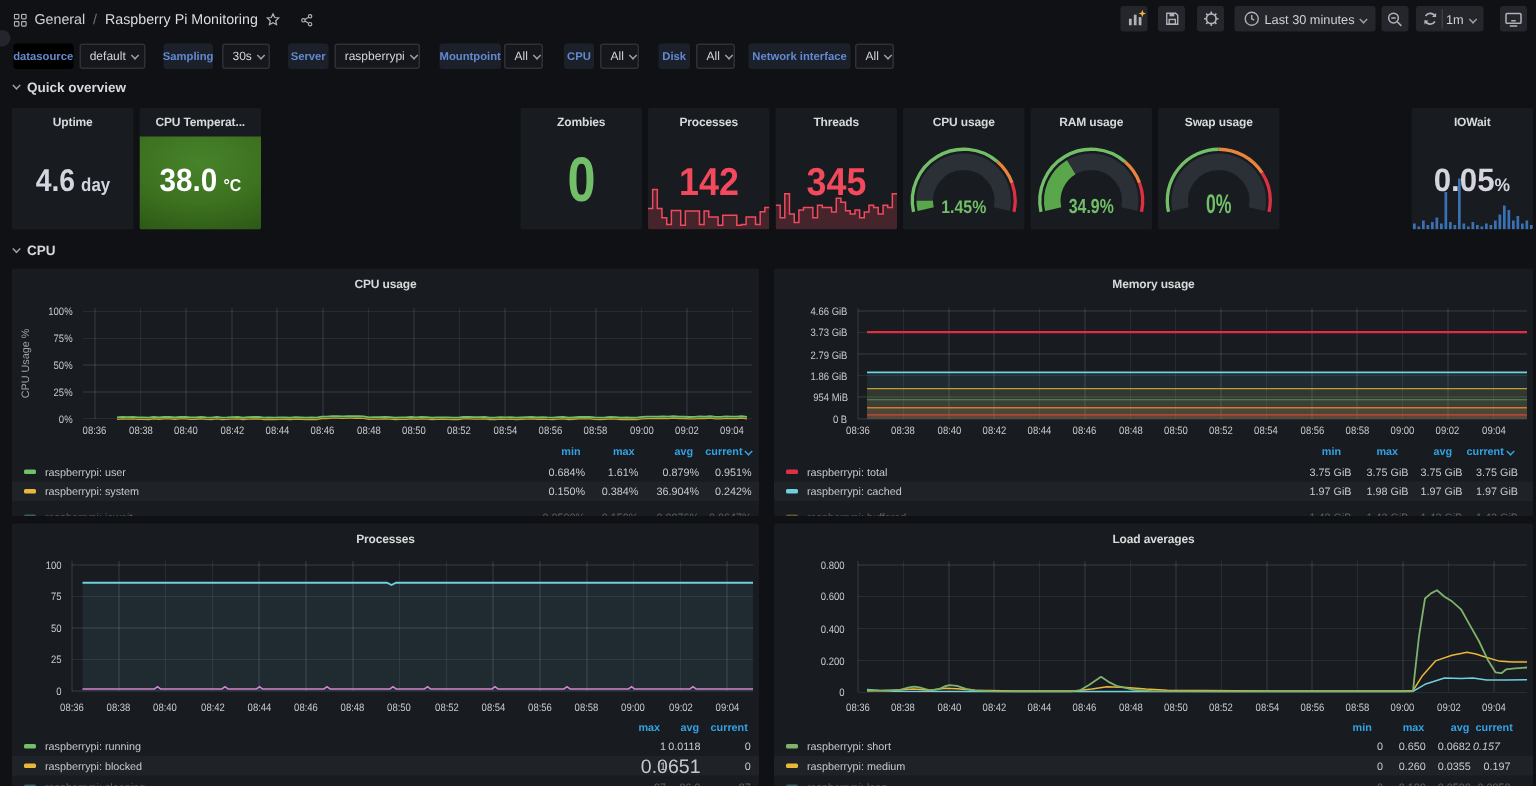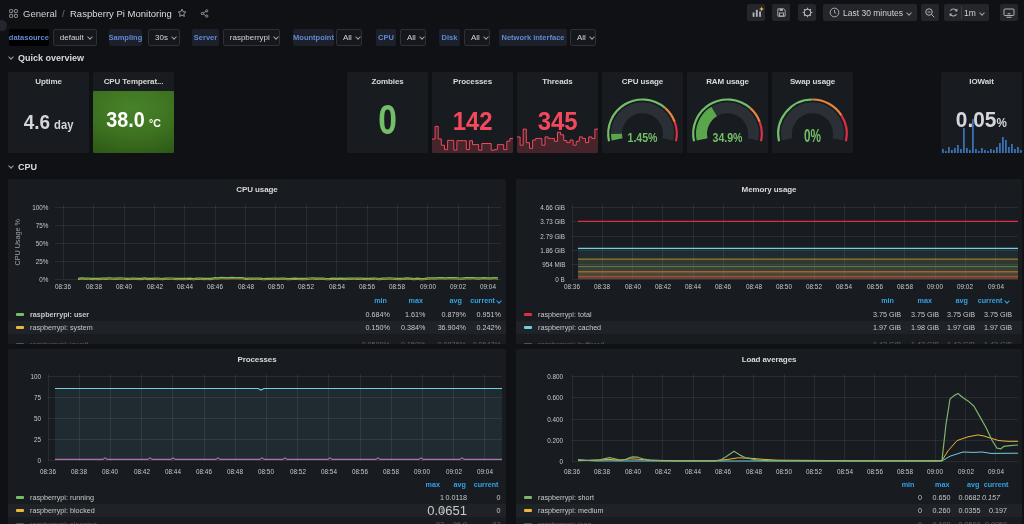--- a/index.html
+++ b/index.html
@@ -243,21 +243,21 @@
       <div style="position:absolute;left:375.4px;top:103.1px;width:28px;text-align:center;font-size:7.2px;color:#c8c9cd;line-height:9px;transform:scaleX(0.88)">08:58</div>
       <div style="position:absolute;left:405.7px;top:103.1px;width:28px;text-align:center;font-size:7.2px;color:#c8c9cd;line-height:9px;transform:scaleX(0.88)">09:00</div>
       <div style="position:absolute;left:436.1px;top:103.1px;width:28px;text-align:center;font-size:7.2px;color:#c8c9cd;line-height:9px;transform:scaleX(0.88)">09:02</div>
       <div style="position:absolute;left:466.4px;top:103.1px;width:28px;text-align:center;font-size:7.2px;color:#c8c9cd;line-height:9px;transform:scaleX(0.88)">09:04</div>
       <div style="position:absolute;left:-14px;top:59px;width:46px;text-align:center;font-size:7.2px;color:#9fa1a8;line-height:9px;transform:rotate(-90deg);white-space:nowrap">CPU Usage %</div>
       <div style="position:absolute;top:117.0px;right:119px;font-size:7.2px;font-weight:bold;color:#33a2e5;line-height:9px">min</div>
       <div style="position:absolute;top:117.0px;right:83px;font-size:7.2px;font-weight:bold;color:#33a2e5;line-height:9px">max</div>
       <div style="position:absolute;top:117.0px;right:44px;font-size:7.2px;font-weight:bold;color:#33a2e5;line-height:9px">avg</div>
       <div style="position:absolute;top:117.0px;right:5px;font-size:7.2px;font-weight:bold;color:#33a2e5;line-height:9px">current<span class="caret" style="border-color:#33a2e5;margin-left:2px;margin-bottom:1px"></span></div>
       <div style="position:absolute;left:7.5px;top:134.0px;width:8px;height:3px;border-radius:1px;background:#73bf69;"></div>
-      <div style="position:absolute;left:22px;top:131.0px;font-size:7.2px;color:#c8c9cd;line-height:9px;font-weight:bold;">raspberrypi: user</div>
+      <div style="position:absolute;left:22px;top:131.0px;font-size:7.2px;color:#c8c9cd;line-height:9px;">raspberrypi: user</div>
       <div style="position:absolute;top:131.0px;right:116px;font-size:7.2px;color:#c8c9cd;line-height:9px;">0.684%</div>
       <div style="position:absolute;top:131.0px;right:80.5px;font-size:7.2px;color:#c8c9cd;line-height:9px;">1.61%</div>
       <div style="position:absolute;top:131.0px;right:40px;font-size:7.2px;color:#c8c9cd;line-height:9px;">0.879%</div>
       <div style="position:absolute;top:131.0px;right:5px;font-size:7.2px;color:#c8c9cd;line-height:9px;">0.951%</div>
       <div style="position:absolute;left:0;right:0;top:142.0px;height:13px;background:rgba(255,255,255,0.032)"></div>
       <div style="position:absolute;left:7.5px;top:147.0px;width:8px;height:3px;border-radius:1px;background:#eab839;"></div>
       <div style="position:absolute;left:22px;top:144.0px;font-size:7.2px;color:#c8c9cd;line-height:9px;">raspberrypi: system</div>
       <div style="position:absolute;top:144.0px;right:116px;font-size:7.2px;color:#c8c9cd;line-height:9px;">0.150%</div>
       <div style="position:absolute;top:144.0px;right:80.5px;font-size:7.2px;color:#c8c9cd;line-height:9px;">0.384%</div>
       <div style="position:absolute;top:144.0px;right:40px;font-size:7.2px;color:#c8c9cd;line-height:9px;">36.904%</div>

